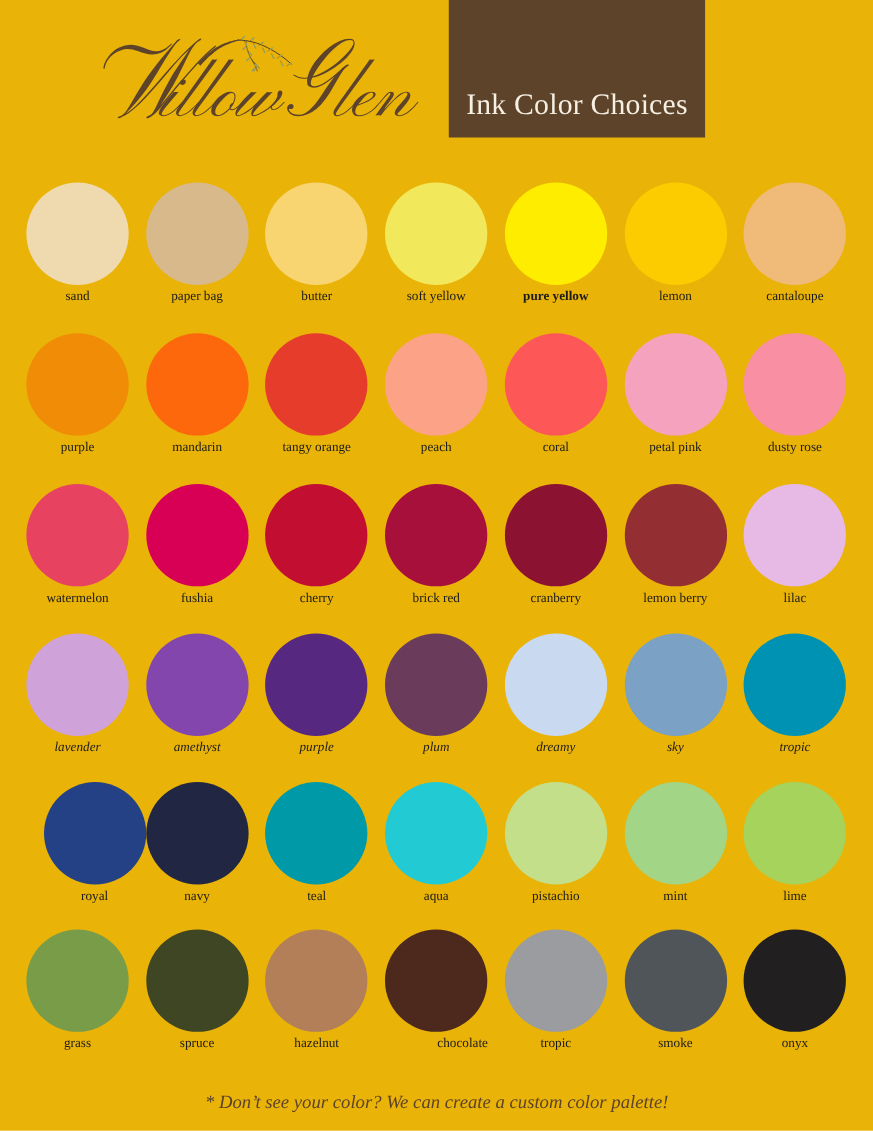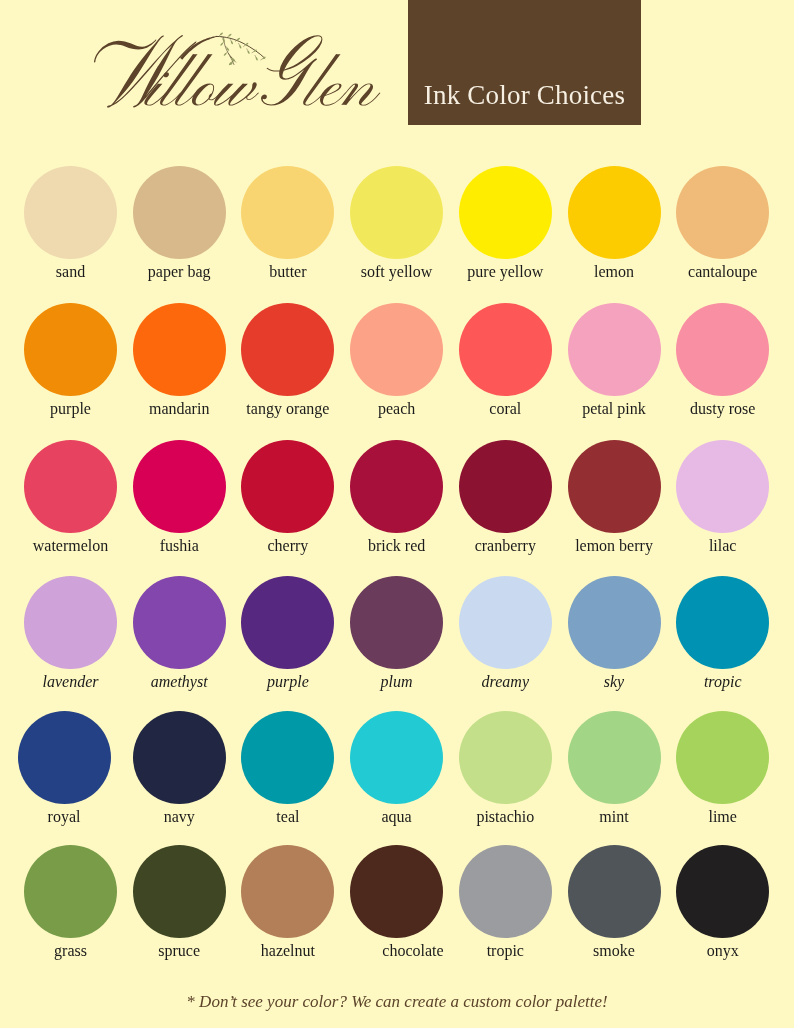--- a/index.html
+++ b/index.html
@@ -1,30 +1,30 @@
 <!DOCTYPE html>
 <html><head>
 <meta charset="utf-8">
 <title>Ink Color Choices</title>
 <style>
   html,body{margin:0;padding:0;}
   body{width:794px;height:1028px;background:#ffffff;overflow:hidden;
        font-family:"Liberation Serif",serif;-webkit-font-smoothing:antialiased;}
-  .page{position:relative;width:794px;height:1028px;background:#fef9c3;}
+  .page{position:relative;width:794px;height:1028px;background:#eab308;}
   .header{position:absolute;left:0;top:0;width:794px;height:125px;}
   .title-box{position:absolute;left:408px;top:0;width:233px;height:125px;background:#5C432A;}
   .title-text{position:absolute;left:0;right:0;bottom:16px;text-align:center;color:#F6EFE2;
     font-family:"Liberation Serif",serif;font-size:27px;letter-spacing:.2px;line-height:1;}
   .logo{position:absolute;left:0;top:0;width:794px;height:1028px;pointer-events:none;}
   .logo-svg{position:absolute;left:0;top:0;}
   .grid{position:absolute;left:0;top:166px;width:794px;}
   .row{position:absolute;left:0;width:794px;height:126px;}
   .cell{position:absolute;top:0;width:94px;text-align:center;}
   .sw{width:93px;height:93px;border-radius:50%;margin:0 auto;}
-  .lbl{margin-top:4px;font-family:"Liberation Serif",serif;font-size:16px;color:#1B1B1B;
+  .lbl{margin-top:4px;font-family:"Liberation Serif",serif;font-size:12px;color:#1B1B1B;
        line-height:1.1;white-space:nowrap;}
   .footer{position:absolute;left:0;top:993px;width:794px;text-align:center;
     font-family:"Liberation Serif",serif;font-style:italic;font-size:17px;color:#5C432A;line-height:1;}
 </style>
 </head>
 <body>
 
 <div class="page">
 
   <div class="header">
@@ -122,21 +122,21 @@
           <div class="lbl">paper bag</div>
         </div>
         <div class="cell" style="left: 240.9px;">
           <div class="sw" style="background: rgb(248, 213, 112); width: 93px; height: 93px;"></div>
           <div class="lbl">butter</div>
         </div>
         <div class="cell" style="left: 349.6px;">
           <div class="sw" style="background: rgb(242, 232, 92); width: 93px; height: 93px;"></div>
           <div class="lbl">soft yellow</div>
         </div>
-        <div class="cell" style="left: 458.3px;">
+        <div class="cell" style="left: 458.3px; font-weight: bold;">
           <div class="sw" style="background: rgb(255, 237, 0); width: 93px; height: 93px;"></div>
           <div class="lbl">pure yellow</div>
         </div>
         <div class="cell" style="left: 567px;">
           <div class="sw" style="background: rgb(252, 203, 0); width: 93px; height: 93px;"></div>
           <div class="lbl">lemon</div>
         </div>
         <div class="cell" style="left: 675.7px;">
           <div class="sw" style="background: rgb(240, 187, 121); width: 93px; height: 93px;"></div>
           <div class="lbl">cantaloupe</div>
@@ -226,21 +226,21 @@
         <div class="cell" style="left: 567px;">
           <div class="sw" style="background: rgb(123, 161, 197); width: 93px; height: 93px;"></div>
           <div class="lbl">sky</div>
         </div>
         <div class="cell" style="left: 675.7px;">
           <div class="sw" style="background: rgb(0, 146, 179); width: 93px; height: 93px;"></div>
           <div class="lbl">tropic</div>
         </div>
       </div>
       <div class="row" style="top: 544.5px;">
-        <div class="cell" style="left: 17px;">
+        <div class="cell" style="left: 39px;">
           <div class="sw" style="background: rgb(36, 65, 134); width: 93px; height: 93px;"></div>
           <div class="lbl">royal</div>
         </div>
         <div class="cell" style="left: 132.2px;">
           <div class="sw" style="background: rgb(33, 39, 66); width: 93px; height: 93px;"></div>
           <div class="lbl">navy</div>
         </div>
         <div class="cell" style="left: 240.9px;">
           <div class="sw" style="background: rgb(0, 153, 168); width: 93px; height: 93px;"></div>
           <div class="lbl">teal</div>

